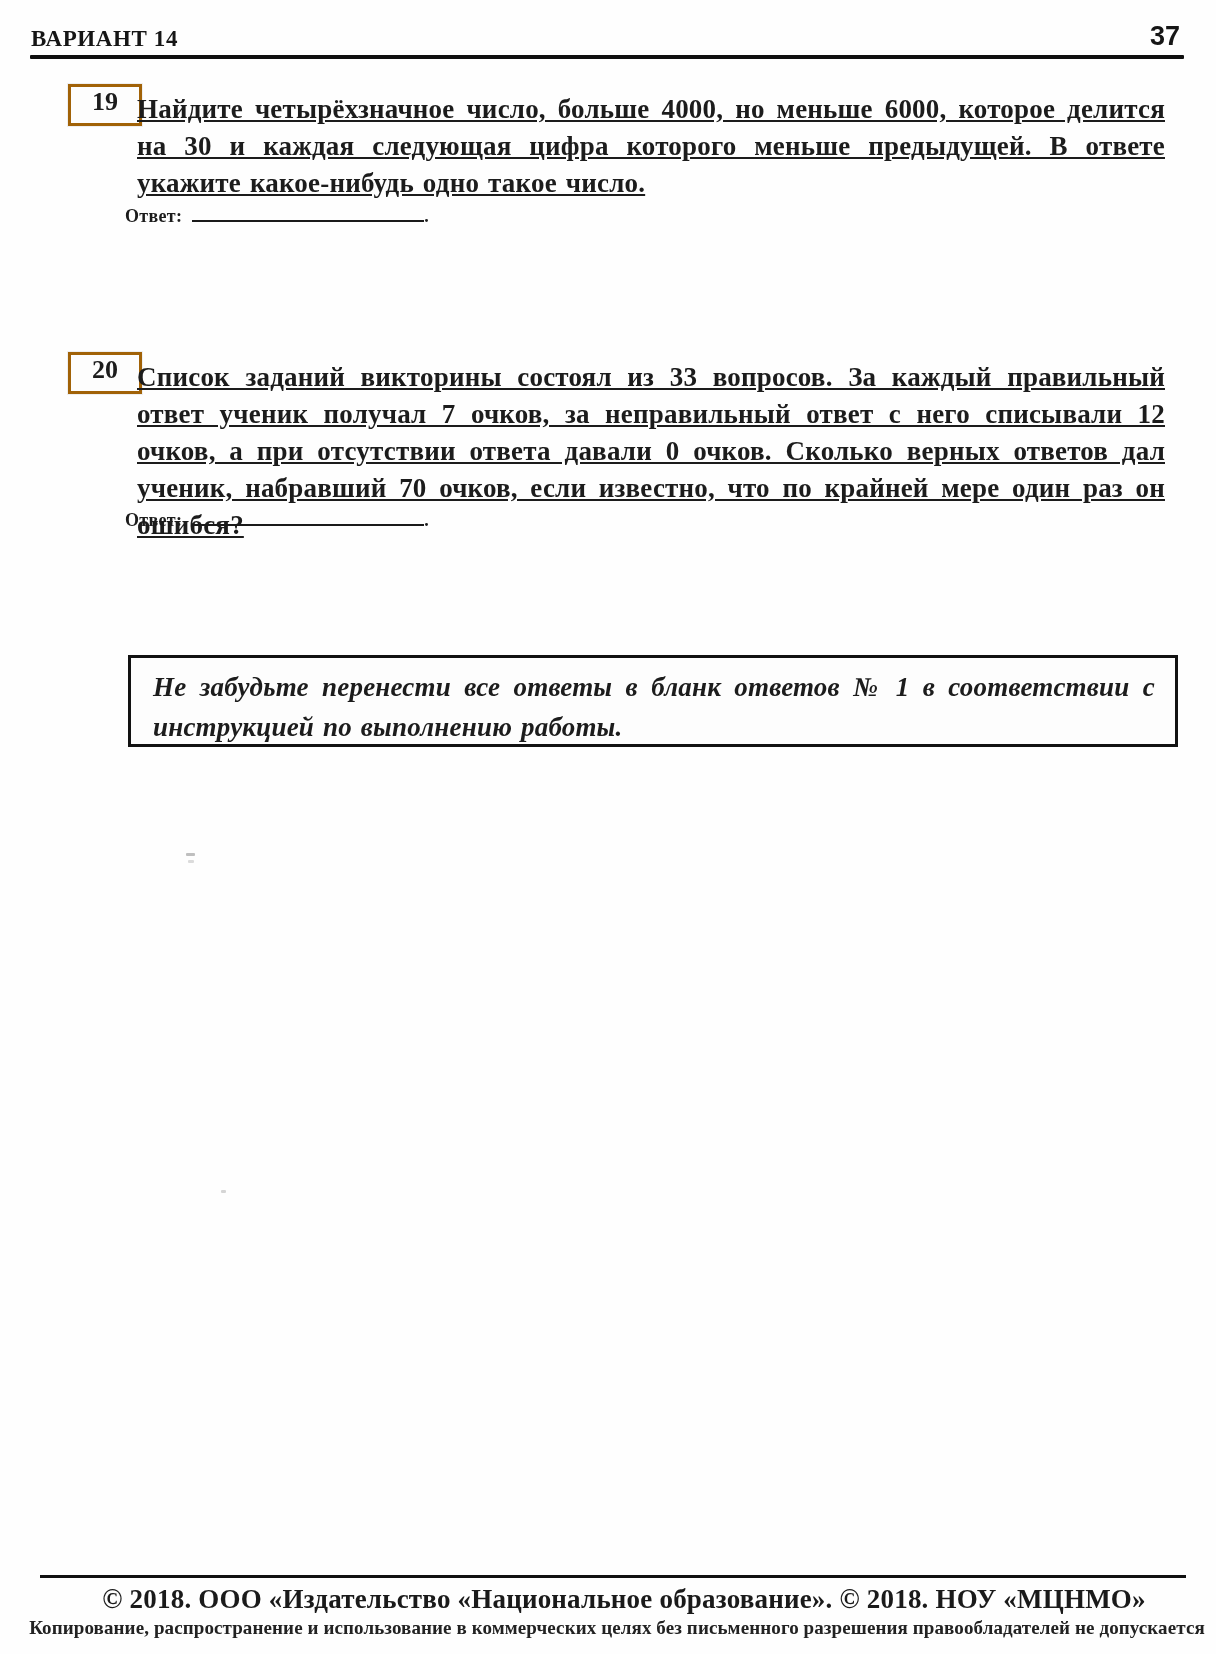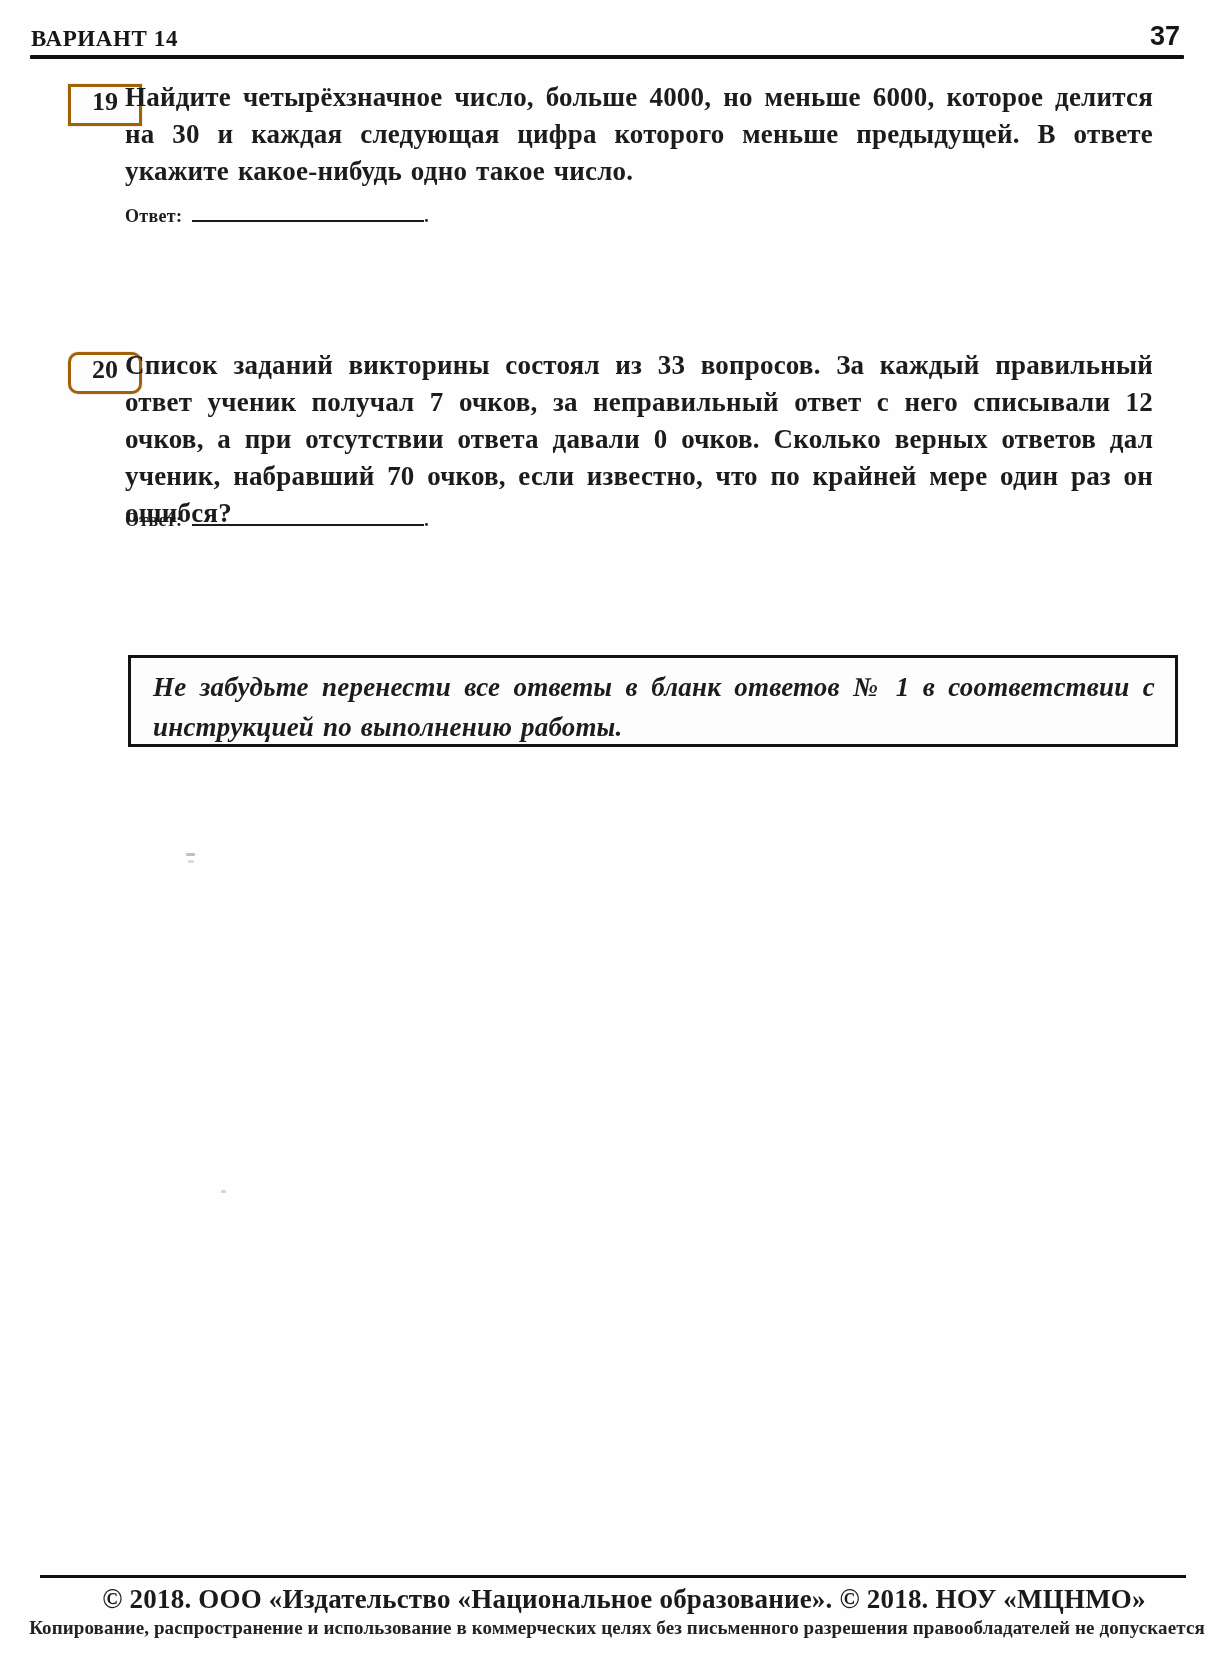--- a/index.html
+++ b/index.html
@@ -37,24 +37,25 @@
     width: 68px; height: 36px;
     border: 3px solid #a16207;
     display: flex; align-items: flex-start; justify-content: center;
     font-weight: bold; font-size: 26px;
     background: #fdfdfd;
     box-shadow: 0 0 0 1px rgba(0,0,0,0.06);
     margin-left: 38px;
   }
   .task-text {
     position: absolute; left: 125px;
-    width: 1028px; margin: 0;
+    width: 1028px; margin: 12px;
     font-size: 27px; line-height: 37px;
     font-weight: bold; letter-spacing: 0.2px; word-spacing: 2px;
     text-align: justify;
+    text-decoration: underline;
   }
   .answer-row {
     position: absolute; left: 125px;
     font-size: 18px; font-weight: bold; letter-spacing: 0.3px;
     white-space: nowrap;
   }
   .answer-blank {
     display: inline-block;
     width: 232px; height: 24px;
     border-bottom: 2px solid #1a1a1a;
@@ -112,21 +113,21 @@
   <div class="header-rule"></div>
 
   <div class="numbox" style="top:84px;">
     <span>19</span>
   </div>
   <p class="task-text" style="top:79px;">Найдите четырёхзначное число, больше 4000, но меньше 6000, которое делится на 30 и каждая следующая цифра которого меньше предыдущей. В ответе укажите какое-нибудь одно такое число.</p>
   <div class="answer-row" style="top:196px;">
     <span>Ответ:</span><span class="answer-blank"></span><span>.</span>
   </div>
 
-  <div class="numbox" style="top:352px;border-radius:10px;">
+  <div class="numbox" style="top:352px;">
     <span>20</span>
   </div>
   <p class="task-text" style="top:347px;">Список заданий викторины состоял из 33 вопросов. За каждый правильный ответ ученик получал 7 очков, за неправильный ответ с него списывали 12 очков, а при отсутствии ответа давали 0 очков. Сколько верных ответов дал ученик, набравший 70 очков, если известно, что по крайней мере один раз он ошибся?</p>
   <div class="answer-row" style="top:500px;">
     <span>Ответ:</span><span class="answer-blank"></span><span>.</span>
   </div>
 
   <div class="note-box">
     <p class="note-text">Не забудьте перенести все ответы в бланк ответов № 1 в соответствии с инструкцией по выполнению работы.</p>
   </div>

